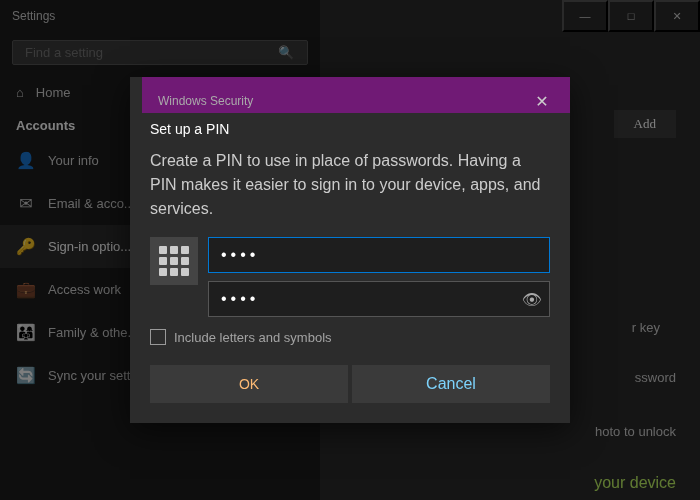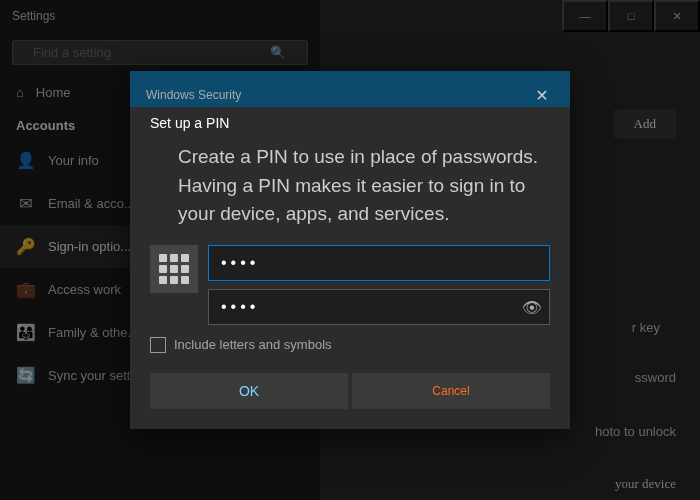--- a/index.html
+++ b/index.html
@@ -44,21 +44,21 @@
       flex-direction: column;
     }
 
     .sidebar-search {
       margin: 8px 12px;
       background: #3a3a3a;
       border: 1px solid #555;
       border-radius: 2px;
       display: flex;
       align-items: center;
-      padding: 4px 20px;
+      padding: 4px 12px;
     }
 
     .sidebar-search input {
       background: transparent;
       border: none;
       outline: none;
       color: #ccc;
       font-size: 13px;
       flex: 1;
     }
@@ -204,25 +204,26 @@
 
     .dialog {
       background: #2c2c2c;
       width: 440px;
       padding: 0;
       position: relative;
       box-shadow: 0 8px 32px rgba(0,0,0,0.6);
     }
 
     .dialog-title-bar {
-      background: #0c4a6e;
+      background: #701a75;
       padding: 12px 16px 0;
       display: flex;
       justify-content: space-between;
       align-items: center;
+      margin-left: 12px;
     }
 
     .dialog-app-name {
       font-size: 12px;
       color: #aaa;
     }
 
     .dialog-close {
       width: 24px;
       height: 24px;
@@ -241,25 +242,24 @@
     }
 
     .dialog-heading {
       font-size: 14px;
       font-weight: 300;
       color: #fff;
       margin-bottom: 12px;
     }
 
     .dialog-desc {
-      font-size: 19px;
+      font-size: 16px;
       color: #ccc;
       line-height: 1.5;
       margin-bottom: 16px;
-      margin-left: 28px;
     }
 
     .pin-input-area {
       display: flex;
       gap: 10px;
       margin-bottom: 10px;
       align-items: flex-start;
     }
 
     .keypad-icon {
@@ -347,33 +347,33 @@
     .dialog-buttons {
       display: flex;
       gap: 0;
     }
 
     .btn-ok {
       flex: 1;
       padding: 10px;
       background: #3a3a3a;
       border: none;
-      color: #7dd3fc;
+      color: #fdba74;
       font-size: 14px;
       cursor: pointer;
       margin-right: 4px;
     }
 
     .btn-cancel {
       flex: 1;
       padding: 10px;
       background: #3a3a3a;
       border: none;
-      color: #f97316;
-      font-size: 12px;
+      color: #7dd3fc;
+      font-size: 16px;
       cursor: pointer;
     }
   </style>
 </head>
 <body>
 
 <div class="settings-window">
   <div class="title-bar">
     <span class="title-bar-text">Settings</span>
   </div>
@@ -425,21 +425,21 @@
   </div>
 </div>
 
 <div class="main-content">
   <p class="main-text" style="margin-top:100px;">...ded)</p>
   <p class="main-text">to Windows,</p>
   <button class="add-button">Add</button>
   <p class="key-text">r key</p>
   <p class="password-text">ssword</p>
   <p class="photo-text">hoto to unlock</p>
-  <p style="position:absolute;bottom:8px;right:24px;font-size:13px;color:#e5e5e5;font-family:Liberation Serif, serif;">your device</p>
+  <p style="position:absolute;bottom:8px;right:24px;font-size:16px;color:#bef264;">your device</p>
 </div>
 
 <div class="window-controls">
   <button class="win-btn">—</button>
   <button class="win-btn">□</button>
   <button class="win-btn close">✕</button>
 </div>
 
 <div class="dialog-overlay">
   <div class="dialog">

